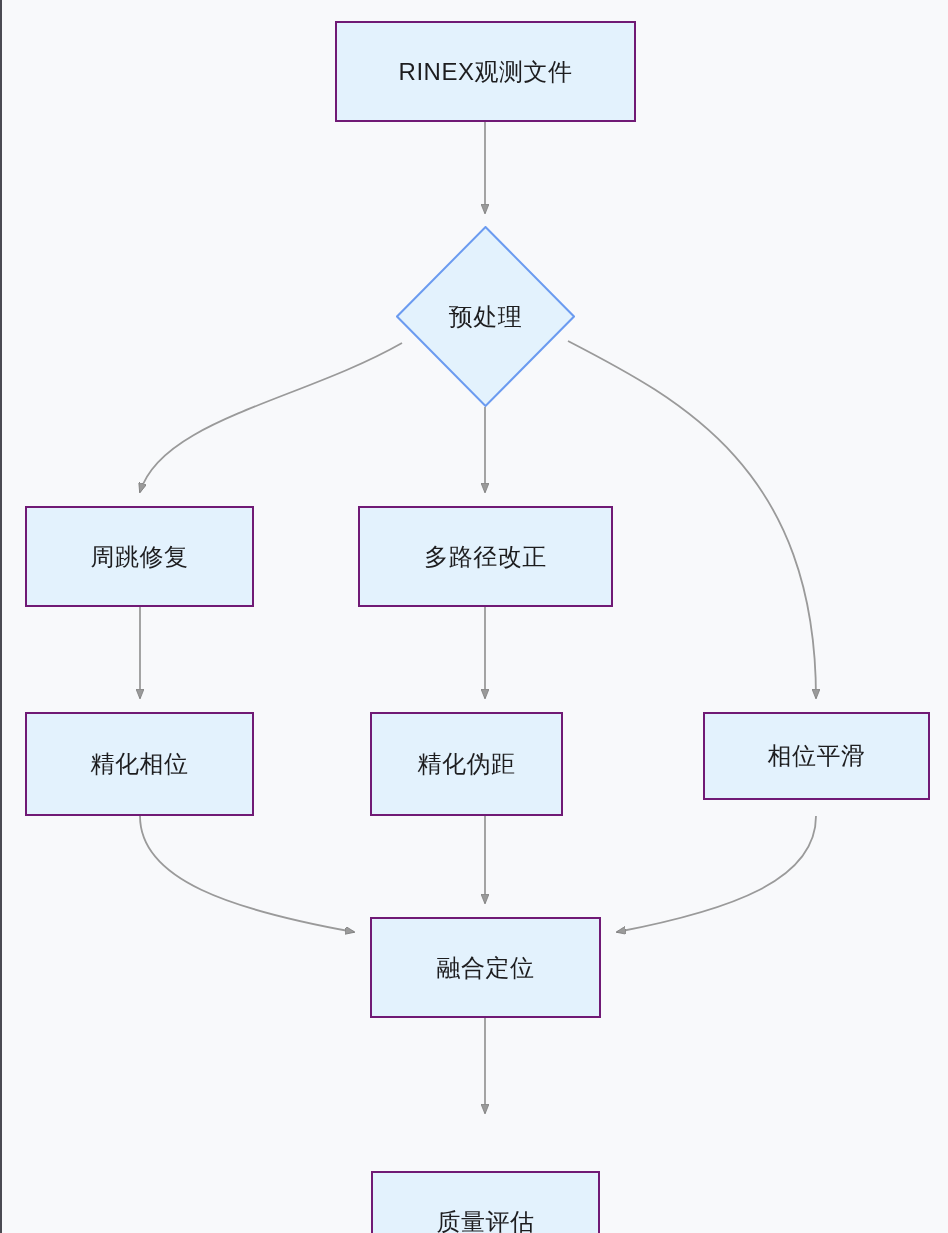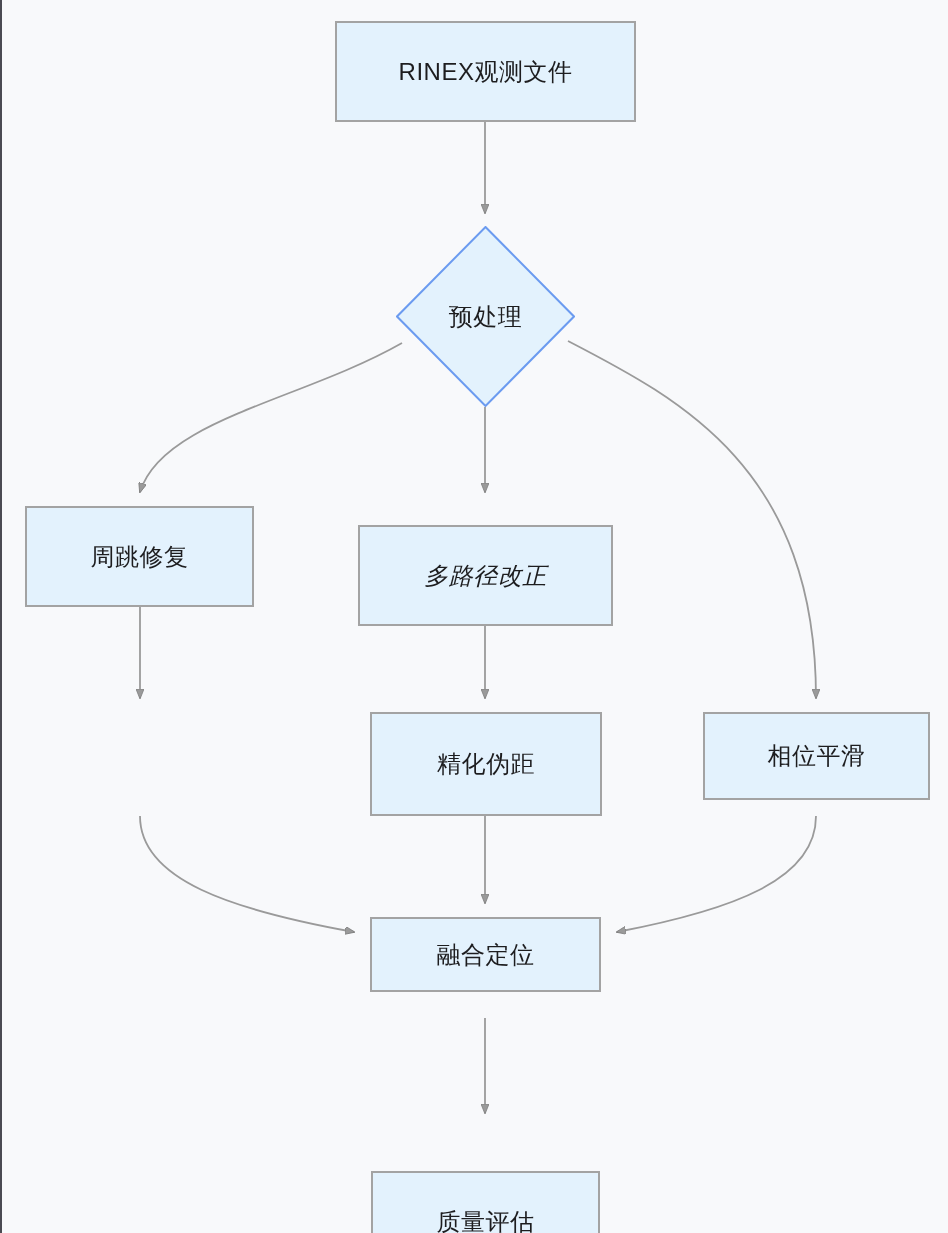--- a/index.html
+++ b/index.html
@@ -25,21 +25,21 @@
     height: 1233px;
     pointer-events: none;
   }
   .node {
     position: absolute;
     box-sizing: border-box;
     display: flex;
     align-items: center;
     justify-content: center;
     background: #e3f2fd;
-    border: 2px solid #a3a3a3;
+    border: 2px solid #701a75;
     color: #1d1d1f;
     font-size: 24px;
     line-height: 1;
     letter-spacing: 0.5px;
     white-space: nowrap;
     z-index: 2;
   }
   .node-label {
     display: block;
     text-align: center;
@@ -102,34 +102,37 @@
     <svg class="diamond-shape" viewBox="0 0 179 181" preserveAspectRatio="none" xmlns="http://www.w3.org/2000/svg">
       <polygon points="89.5,1 178,90.5 89.5,180 1,90.5" fill="#e3f2fd" stroke="#6b9bf0" stroke-width="2"></polygon>
     </svg>
     <span class="node-label">预处理</span>
   </div>
 
   <div class="node" style="left:23px; top:506px; width:229px; height:101px;">
     <span class="node-label">周跳修复</span>
   </div>
 
-  <div class="node" style="left:356px; top:525px; width:255px; height:101px;font-style:italic;">
+  <div class="node" style="left:356px; top:506px; width:255px; height:101px;">
     <span class="node-label">多路径改正</span>
   </div>
 
+  <div class="node" style="left:23px; top:712px; width:229px; height:104px;">
+    <span class="node-label">精化相位</span>
+  </div>
 
-  <div class="node" style="left:368px; top:712px; width:232px; height:104px;">
+  <div class="node" style="left:368px; top:712px; width:193px; height:104px;">
     <span class="node-label">精化伪距</span>
   </div>
 
   <div class="node" style="left:701px; top:712px; width:227px; height:88px;">
     <span class="node-label">相位平滑</span>
   </div>
 
-  <div class="node" style="left:368px; top:917px; width:231px; height:75px;">
+  <div class="node" style="left:368px; top:917px; width:231px; height:101px;">
     <span class="node-label">融合定位</span>
   </div>
 
   <div class="node" style="left:369px; top:1127px; width:229px; height:101px;margin-top:44px;">
     <span class="node-label">质量评估</span>
   </div>
 
 </div>
 
 </body></html>

